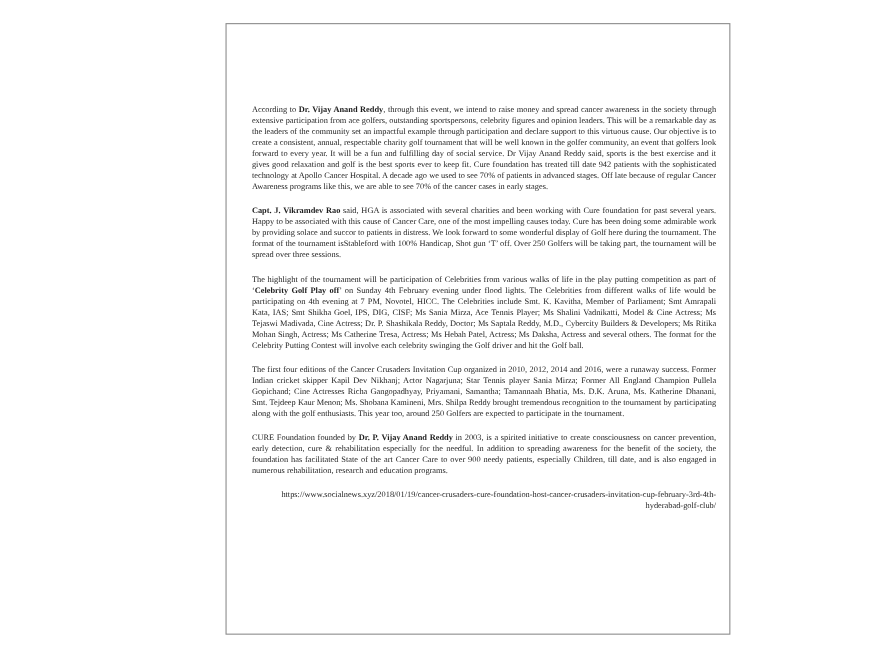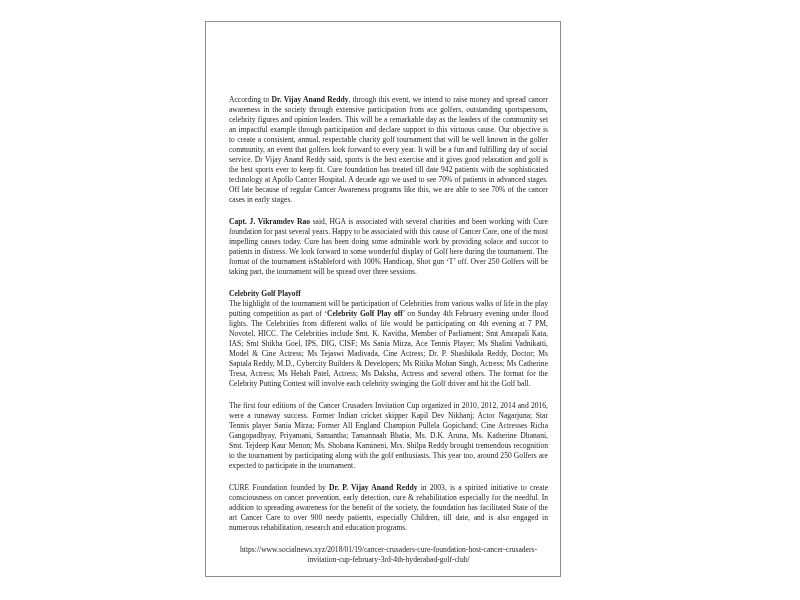--- a/index.html
+++ b/index.html
@@ -7,49 +7,48 @@
     padding: 0;
     width: 800px;
     height: 600px;
     background: #ffffff;
     overflow: hidden;
   }
   .page {
     position: absolute;
     left: 205px;
     top: 21px;
-    width: 356px;
+    width: 459px;
     height: 556px;
     box-sizing: border-box;
     background: #ffffff;
     border: 1px solid #8c8c8c;
   }
   .content {
     position: absolute;
     left: 23px;
     right: 12px;
     top: 73px;
     font-family: "Liberation Serif", "DejaVu Serif", serif;
     font-size: 7.6px;
     line-height: 10px;
     color: #1d1d1d;
     text-align: justify;
   }
   .content p { margin: 0; }
   .content p.paragraph { margin-bottom: 12px; }
   .content p.heading { font-weight: bold; }
-  .content p.url { margin-top: 7px; text-align: center; }
+  .content p.url { margin-top: 7px; text-align: right; }
   .content b { font-weight: bold; }
 </style>
 </head>
 <body>
 
 <div class="page" style="border-color: rgb(140, 140, 140);">
   <div class="content" style="color: rgb(29, 29, 29);">
       <p class="paragraph"><span>According to </span><b>Dr. Vijay Anand Reddy</b><span>, through this event, we intend to raise money and spread cancer awareness in the society through extensive participation from ace golfers, outstanding sportspersons, celebrity figures and opinion leaders. This will be a remarkable day as the leaders of the community set an impactful example through participation and declare support to this virtuous cause. Our objective is to create a consistent, annual, respectable charity golf tournament that will be well known in the golfer community, an event that golfers look forward to every year. It will be a fun and fulfilling day of social service. Dr Vijay Anand Reddy said, sports is the best exercise and it gives good relaxation and golf is the best sports ever to keep fit. Cure foundation has treated till date 942 patients with the sophisticated technology at Apollo Cancer Hospital. A decade ago we used to see 70% of patients in advanced stages. Off late because of regular Cancer Awareness programs like this, we are able to see 70% of the cancer cases in early stages.</span></p>
       <p class="paragraph"><b>Capt. J. Vikramdev Rao</b><span> said, HGA is associated with several charities and been working with Cure foundation for past several years. Happy to be associated with this cause of Cancer Care, one of the most impelling causes today. Cure has been doing some admirable work by providing solace and succor to patients in distress. We look forward to some wonderful display of Golf here during the tournament. The format of the tournament isStableford with 100% Handicap, Shot gun ‘T’ off. Over 250 Golfers will be taking part, the tournament will be spread over three sessions.</span></p>
-      <p class="heading"><b>Celebrity Golf Playoff</b></p>
       <p class="paragraph"><span>The highlight of the tournament will be participation of Celebrities from various walks of life in the play putting competition as part of ‘</span><b>Celebrity Golf Play off</b><span>’ on Sunday 4th February evening under flood lights. The Celebrities from different walks of life would be participating on 4th evening at 7 PM, Novotel, HICC. The Celebrities include Smt. K. Kavitha, Member of Parliament; Smt Amrapali Kata, IAS; Smt Shikha Goel, IPS, DIG, CISF; Ms Sania Mirza, Ace Tennis Player; Ms Shalini Vadnikatti, Model &amp; Cine Actress; Ms Tejaswi Madivada, Cine Actress; Dr. P. Shashikala Reddy, Doctor; Ms Saptala Reddy, M.D., Cybercity Builders &amp; Developers; Ms Ritika Mohan Singh, Actress; Ms Catherine Tresa, Actress; Ms Hebah Patel, Actress; Ms Daksha, Actress and several others. The format for the Celebrity Putting Contest will involve each celebrity swinging the Golf driver and hit the Golf ball.</span></p>
       <p class="paragraph"><span>The first four editions of the Cancer Crusaders Invitation Cup organized in 2010, 2012, 2014 and 2016, were a runaway success. Former Indian cricket skipper Kapil Dev Nikhanj; Actor Nagarjuna; Star Tennis player Sania Mirza; Former All England Champion Pullela Gopichand; Cine Actresses Richa Gangopadhyay, Priyamani, Samantha; Tamannaah Bhatia, Ms. D.K. Aruna, Ms. Katherine Dhanani, Smt. Tejdeep Kaur Menon; Ms. Shobana Kamineni, Mrs. Shilpa Reddy brought tremendous recognition to the tournament by participating along with the golf enthusiasts. This year too, around 250 Golfers are expected to participate in the tournament.</span></p>
       <p class="paragraph"><span>CURE Foundation founded by </span><b>Dr. P. Vijay Anand Reddy</b><span> in 2003, is a spirited initiative to create consciousness on cancer prevention, early detection, cure &amp; rehabilitation especially for the needful. In addition to spreading awareness for the benefit of the society, the foundation has facilitated State of the art Cancer Care to over 900 needy patients, especially Children, till date, and is also engaged in numerous rehabilitation, research and education programs.</span></p>
       <p class="url"><span>https://www.socialnews.xyz/2018/01/19/cancer-crusaders-cure-foundation-host-cancer-crusaders-invitation-cup-february-3rd-4th-hyderabad-golf-club/</span></p>
     </div>
 </div>
 
 </body></html>

